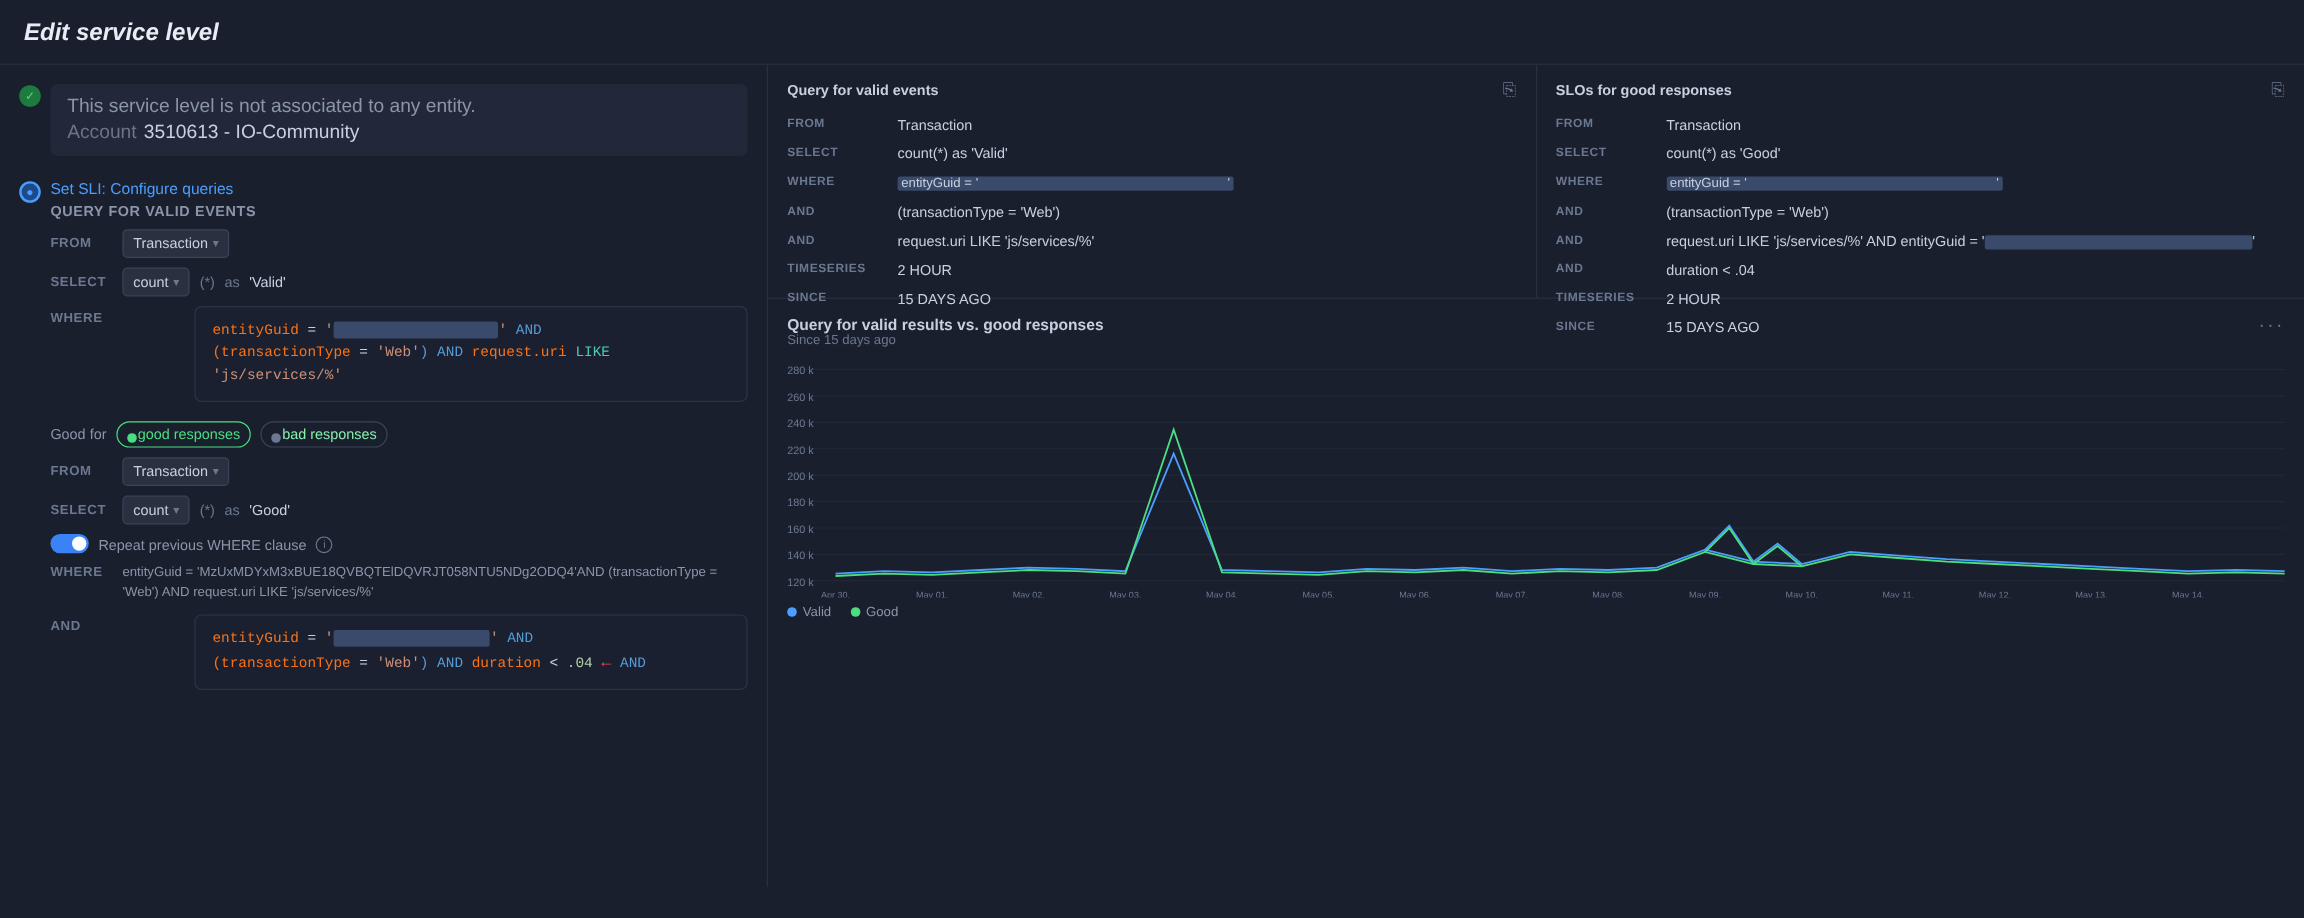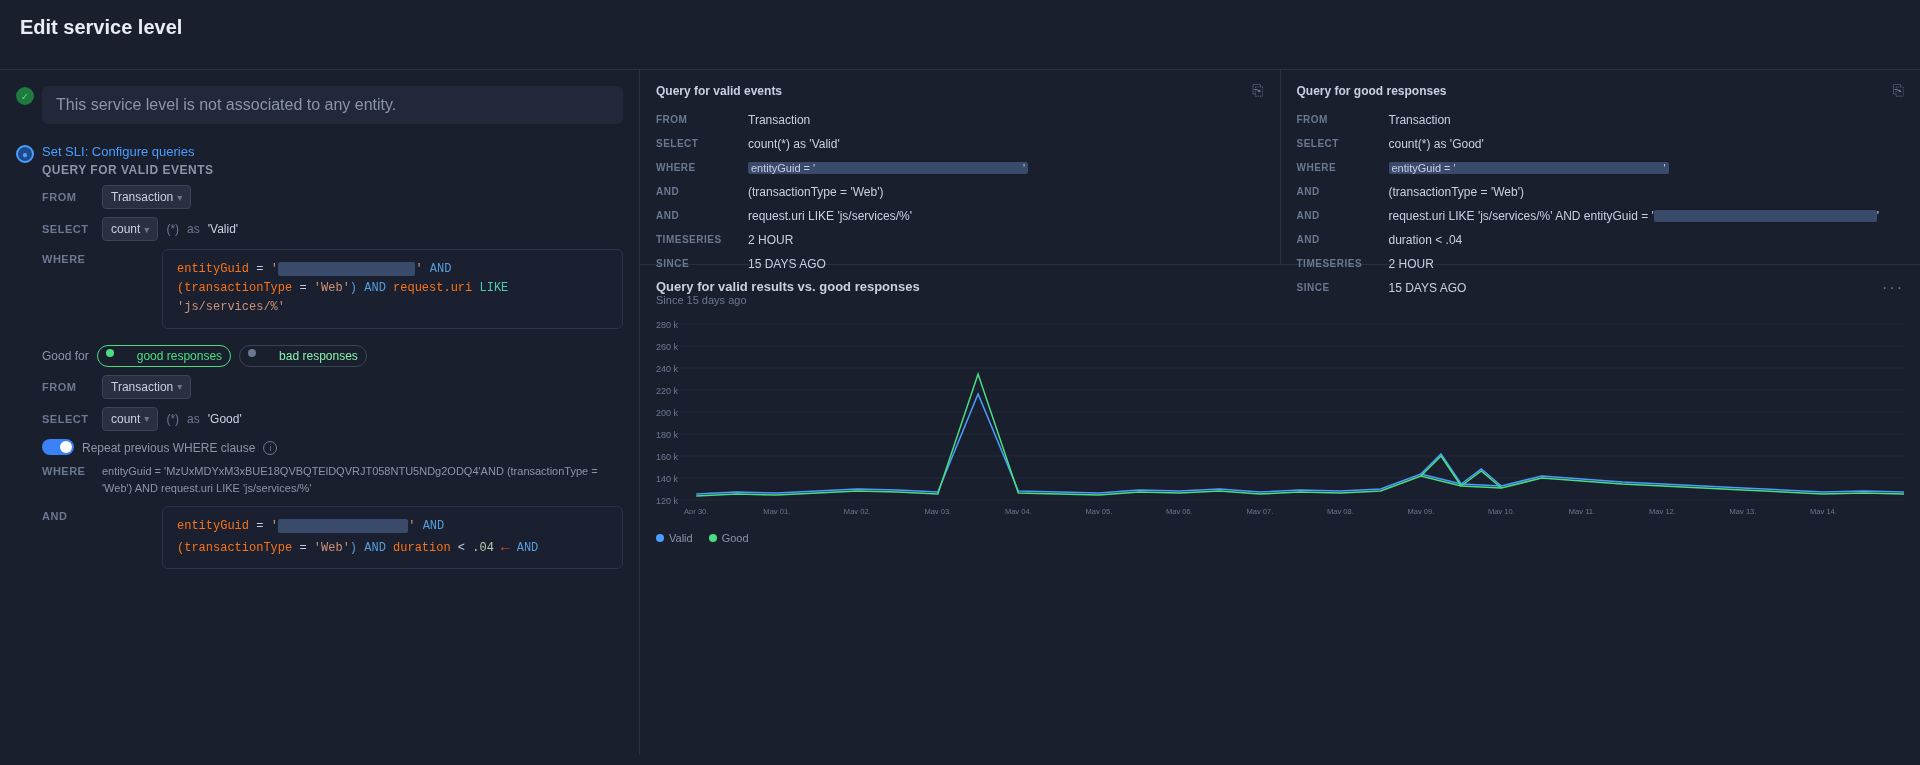--- a/index.html
+++ b/index.html
@@ -13,21 +13,22 @@
       overflow-x: hidden;
     }
     .page-header {
       padding: 16px 20px 8px 20px;
       border-bottom: 1px solid #2a3040;
     }
     .page-title {
       font-size: 20px;
       font-weight: 600;
       color: #e8edf5;
-      margin-bottom: 22px;
+      margin-bottom: 6px;
+      font-style: italic;
     }
     .page-subtitle {
       font-size: 13px;
       color: #8a95a8;
     }
     .page-subtitle a {
       color: #4a9eff;
       text-decoration: none;
     }
     .main-layout {
@@ -163,22 +164,22 @@
     .num-val { color: #b5cea8; }
     .query-for-row {
       display: flex;
       align-items: center;
       gap: 8px;
       margin-bottom: 8px;
     }
     .query-for-label { font-size: 12px; color: #8a95a8; }
     .tab-btn {
       display: flex;
-      align-items: flex-start;
-      gap: 23px;
+      align-items: flex-end;
+      gap: 1px;
       font-size: 12px;
       padding: 3px 8px;
       border-radius: 12px;
       cursor: pointer;
       border: 1px solid transparent;
     }
     .tab-btn.active-good {
       color: #4ade80;
       border-color: #4ade80;
     }
@@ -304,21 +305,21 @@
     }
     .chart-menu { color: #6a7890; cursor: pointer; font-size: 16px; letter-spacing: 2px; }
     .chart-svg-wrap {
       width: 100%;
       height: 200px;
       margin-top: 8px;
     }
     .chart-legend {
       display: flex;
       gap: 16px;
-      margin-top: 18px;
+      margin-top: 6px;
       align-items: center;
     }
     .legend-item {
       display: flex;
       align-items: center;
       gap: 5px;
       font-size: 11px;
       color: #8a95a8;
     }
     .legend-dot-blue { width: 8px; height: 8px; border-radius: 50%; background: #4a9eff; }
@@ -334,20 +335,23 @@
 
 <div class="main-layout">
 
   <div class="left-panel">
 
     <div class="sli-step">
       <div class="step-icon complete">✓</div>
       <div class="step-content">
         <div class="entity-info">
           <span>This service level is not associated to any entity.</span>
+          <div class="entity-row">
+            <span><span class="entity-label">Account</span><span class="entity-value">3510613 - IO-Community</span></span>
+          </div>
         </div>
       </div>
     </div>
 
     <div class="sli-step">
       <div class="step-icon active">●</div>
       <div class="step-content">
         <div class="step-title active">
           <span>Set SLI: Configure queries</span>
         </div>
@@ -471,21 +475,21 @@
           <span class="qb-value">2 HOUR</span>
         </div>
         <div class="qb-row">
           <span class="qb-label">SINCE</span>
           <span class="qb-value">15 DAYS AGO</span>
         </div>
       </div>
 
       <div class="query-box">
         <div class="query-box-header">
-          <span class="query-box-title">Query for good responses</span>
+          <span class="query-box-title">SLOs for good responses</span>
           <span class="copy-icon">⎘</span>
         </div>
         <div class="qb-row">
           <span class="qb-label">FROM</span>
           <span class="qb-value">Transaction</span>
         </div>
         <div class="qb-row">
           <span class="qb-label">SELECT</span>
           <span class="qb-value">count(*) as 'Good'</span>
         </div>

